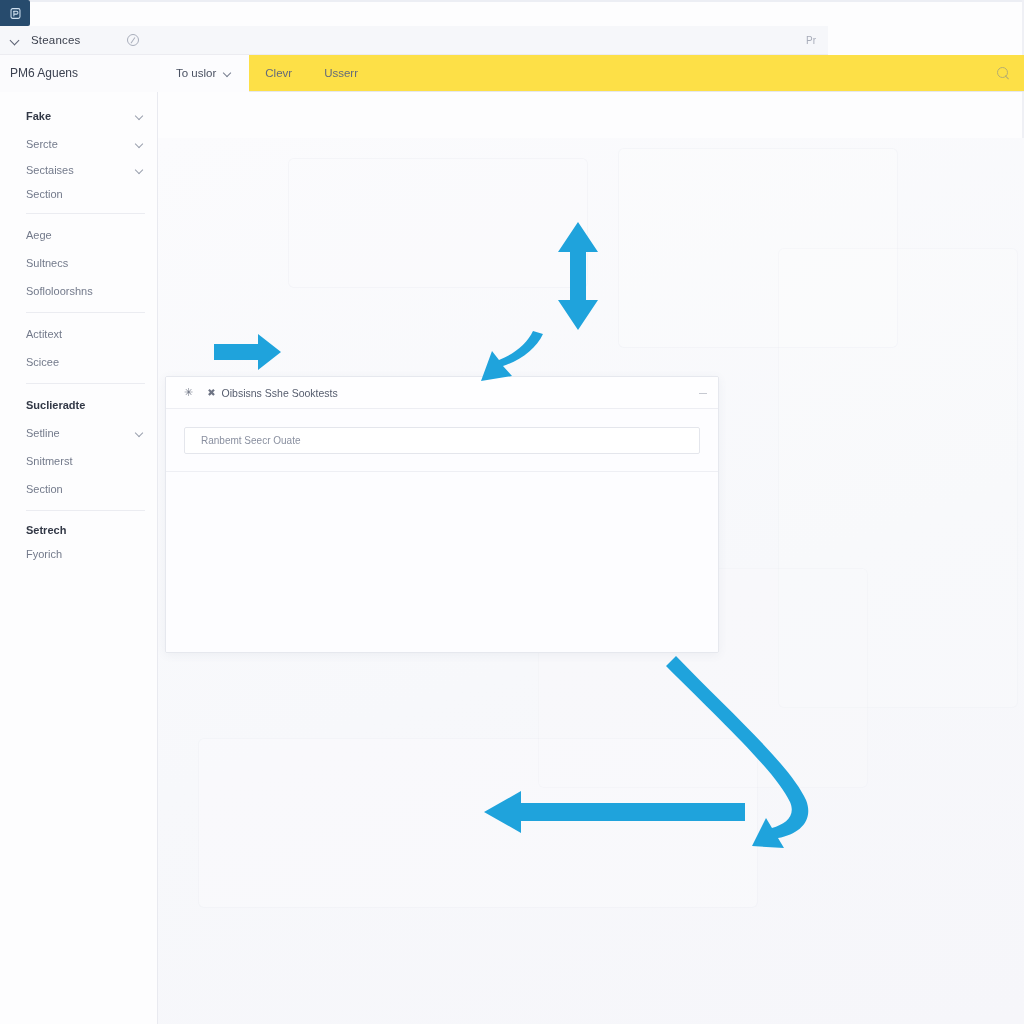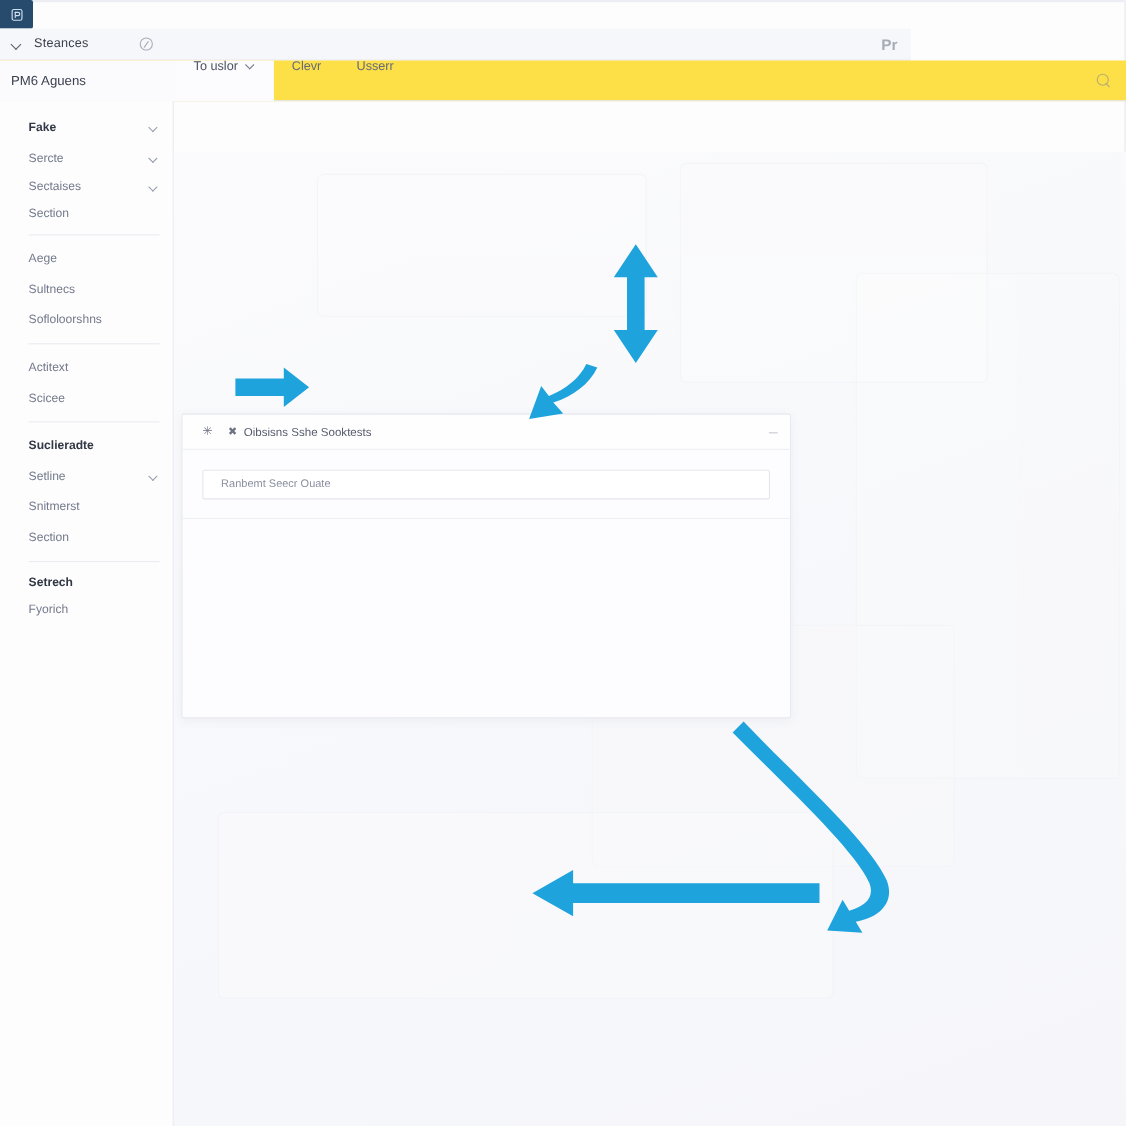--- a/index.html
+++ b/index.html
@@ -62,41 +62,41 @@
     position: relative;
     opacity: .85;
   }
   .circ-icon::after {
     content:""; position:absolute; left:50%; top:2px;
     width: 1.2px; height: 7px; background: #9ba1b0;
     transform: translateX(-50%) rotate(35deg);
   }
   .tb1-right {
     margin-left: auto; padding-right: 12px;
-    font-size: 14px; color: #8d93a3; opacity: .75; font-weight: bold;
+    font-size: 10px; color: #8d93a3; opacity: .75;
   }
 
   
   .topbar-2 {
     position: absolute; left: 0; top: 55px;
     width: 1024px; height: 37px;
     background: #fde047;
     border-bottom: 1px solid #e6e7ee;
     display: flex; align-items: center;
   }
   .tb2-brand {
     width: 160px; height: 37px;
     background: #fbfbfd;
     display: flex; align-items: center;
     padding-left: 10px;
     font-size: 12px; color: #3b4150;
   }
   .tb2-menu { display: flex; align-items: center; height: 37px; }
   .tb2-item {
-    display: flex; gap: 8px;
+    display: flex; align-items: center; gap: 8px;
     padding: 0 16px; height: 37px;
     font-size: 11.5px; color: #636a7b;
   }
   .tb2-item.active { background: #fcfcfe; color: #4a5162; }
   .chev-sm {
     width: 9px; height: 9px; position: relative; display: inline-block;
   }
   .chev-sm::after {
     content:""; position:absolute; left:0; top:1px;
     width:5px; height:5px;

